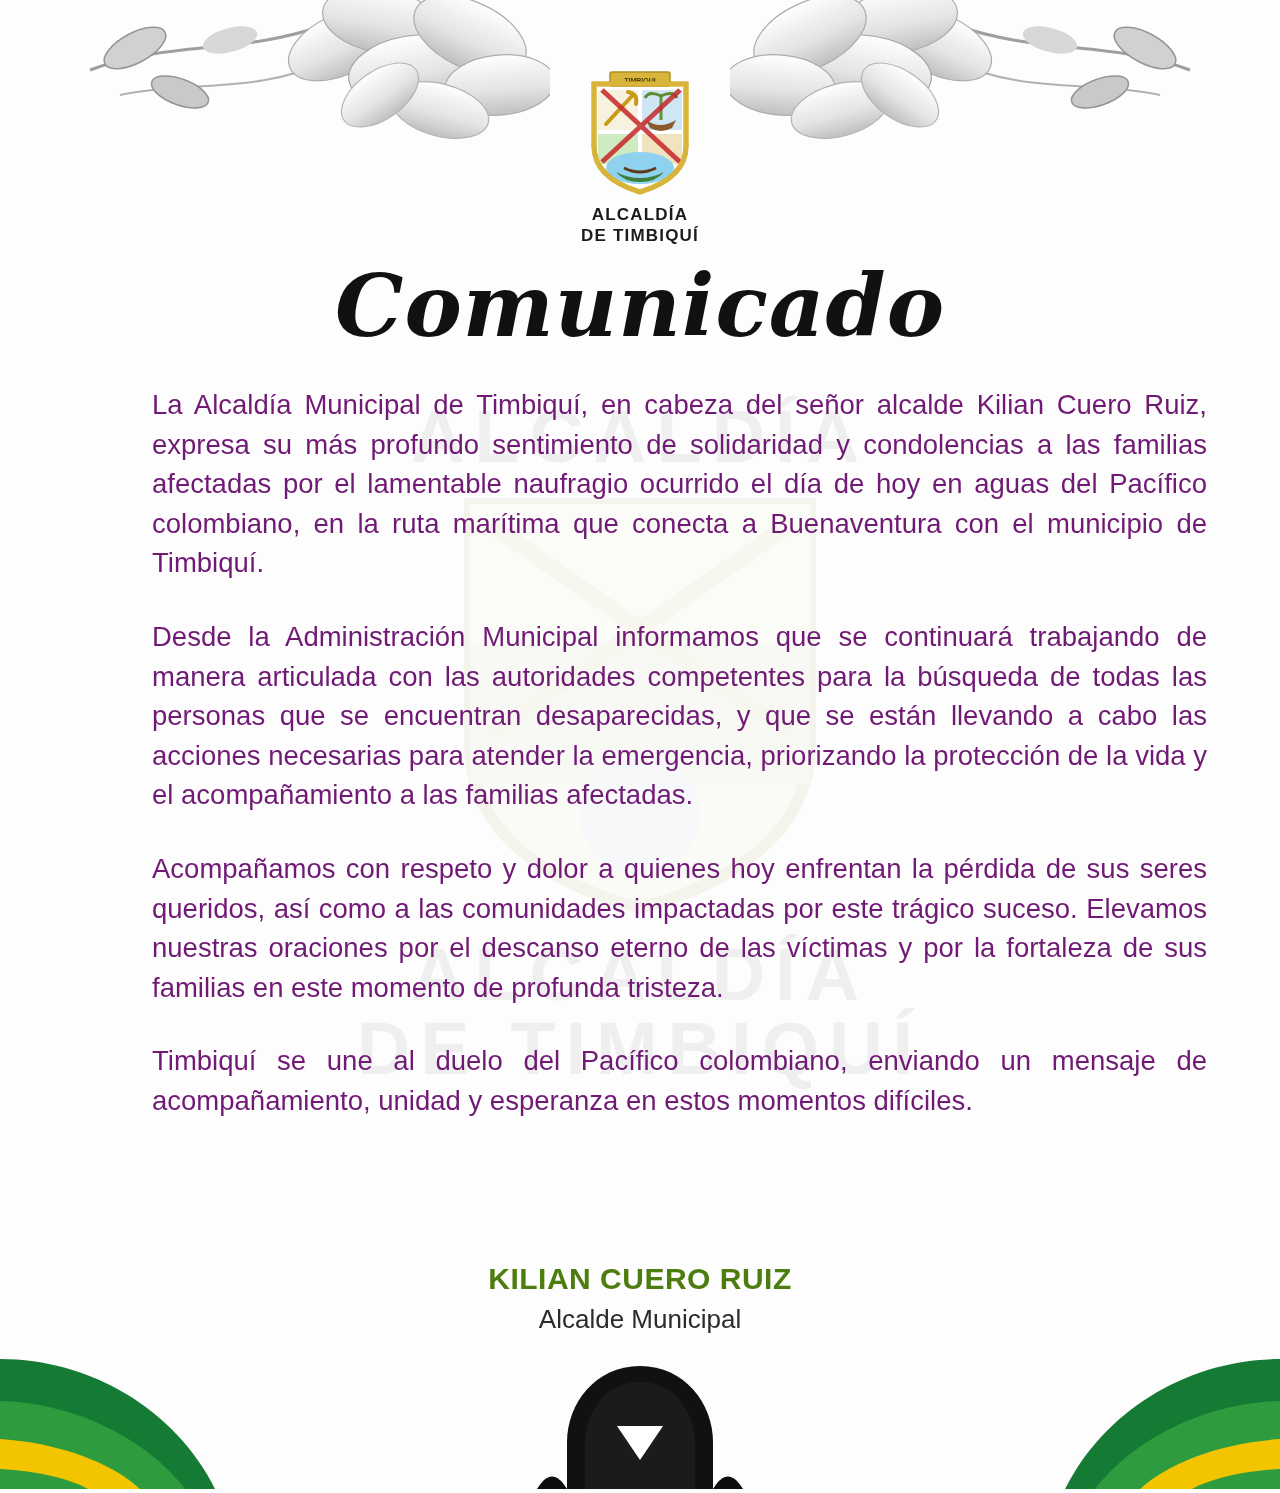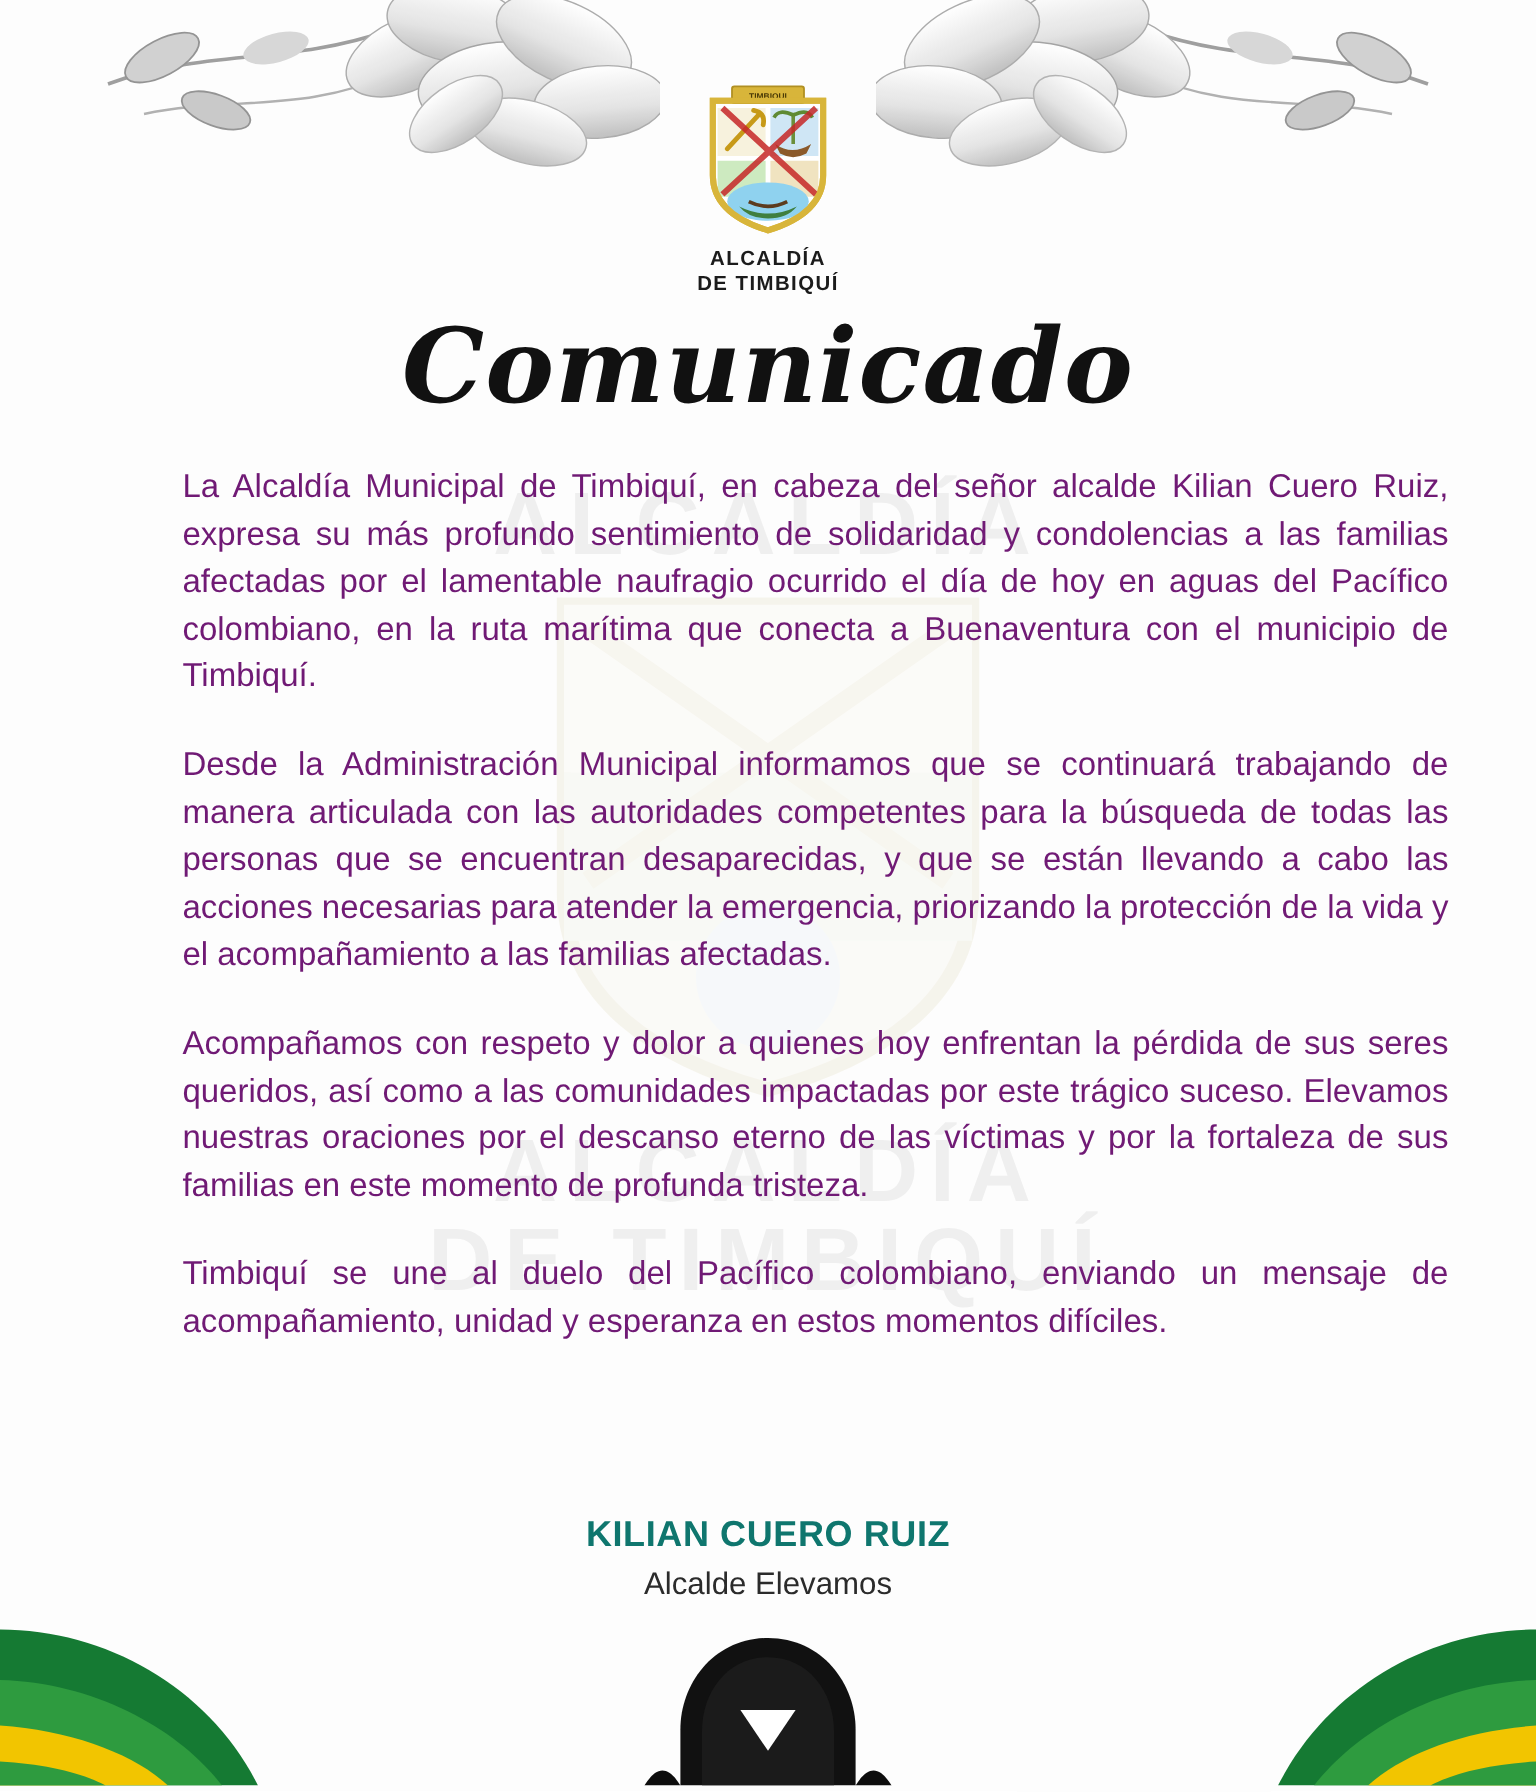--- a/index.html
+++ b/index.html
@@ -111,21 +111,21 @@
     top: 1262px;
     left: 0;
     right: 0;
     text-align: center;
     z-index: 2;
   }
   .sig-name {
     font-size: 30px;
     font-weight: 700;
     letter-spacing: 0.5px;
-    color: #0f766e;
+    color: #4d7c0f;
   }
   .sig-role {
     margin-top: 8px;
     font-size: 26px;
     color: #2b2b2b;
   }
 
   
   .ribbon {
     position: absolute;
@@ -263,21 +263,21 @@
 
   <div class="body-copy">
     <p>La Alcaldía Municipal de Timbiquí, en cabeza del señor alcalde Kilian Cuero Ruiz, expresa su más profundo sentimiento de solidaridad y condolencias a las familias afectadas por el lamentable naufragio ocurrido el día de hoy en aguas del Pacífico colombiano, en la ruta marítima que conecta a Buenaventura con el municipio de Timbiquí.</p>
     <p>Desde la Administración Municipal informamos que se continuará trabajando de manera articulada con las autoridades competentes para la búsqueda de todas las personas que se encuentran desaparecidas, y que se están llevando a cabo las acciones necesarias para atender la emergencia, priorizando la protección de la vida y el acompañamiento a las familias afectadas.</p>
     <p>Acompañamos con respeto y dolor a quienes hoy enfrentan la pérdida de sus seres queridos, así como a las comunidades impactadas por este trágico suceso. Elevamos nuestras oraciones por el descanso eterno de las víctimas y por la fortaleza de sus familias en este momento de profunda tristeza.</p>
     <p>Timbiquí se une al duelo del Pacífico colombiano, enviando un mensaje de acompañamiento, unidad y esperanza en estos momentos difíciles.</p>
   </div>
 
   <div class="signature">
     <div class="sig-name">KILIAN CUERO RUIZ</div>
-    <div class="sig-role">Alcalde Elevamos</div>
+    <div class="sig-role">Alcalde Municipal</div>
   </div>
 
   <div class="ribbon left">
     <svg width="300" height="150" viewBox="0 0 300 150" xmlns="http://www.w3.org/2000/svg">
       <path d="M0 20 C 90 20, 175 70, 215 150 L0 150 Z" fill="#157a33"></path>
       <path d="M0 62 C 80 64, 150 104, 185 150 L0 150 Z" fill="#2e9b3f"></path>
       <path d="M0 100 C 60 104, 112 124, 140 150 L0 150 Z" fill="#f2c500"></path>
       <path d="M0 130 C 38 132, 70 140, 88 150 L0 150 Z" fill="#2e9b3f"></path>
     </svg>
   </div>

